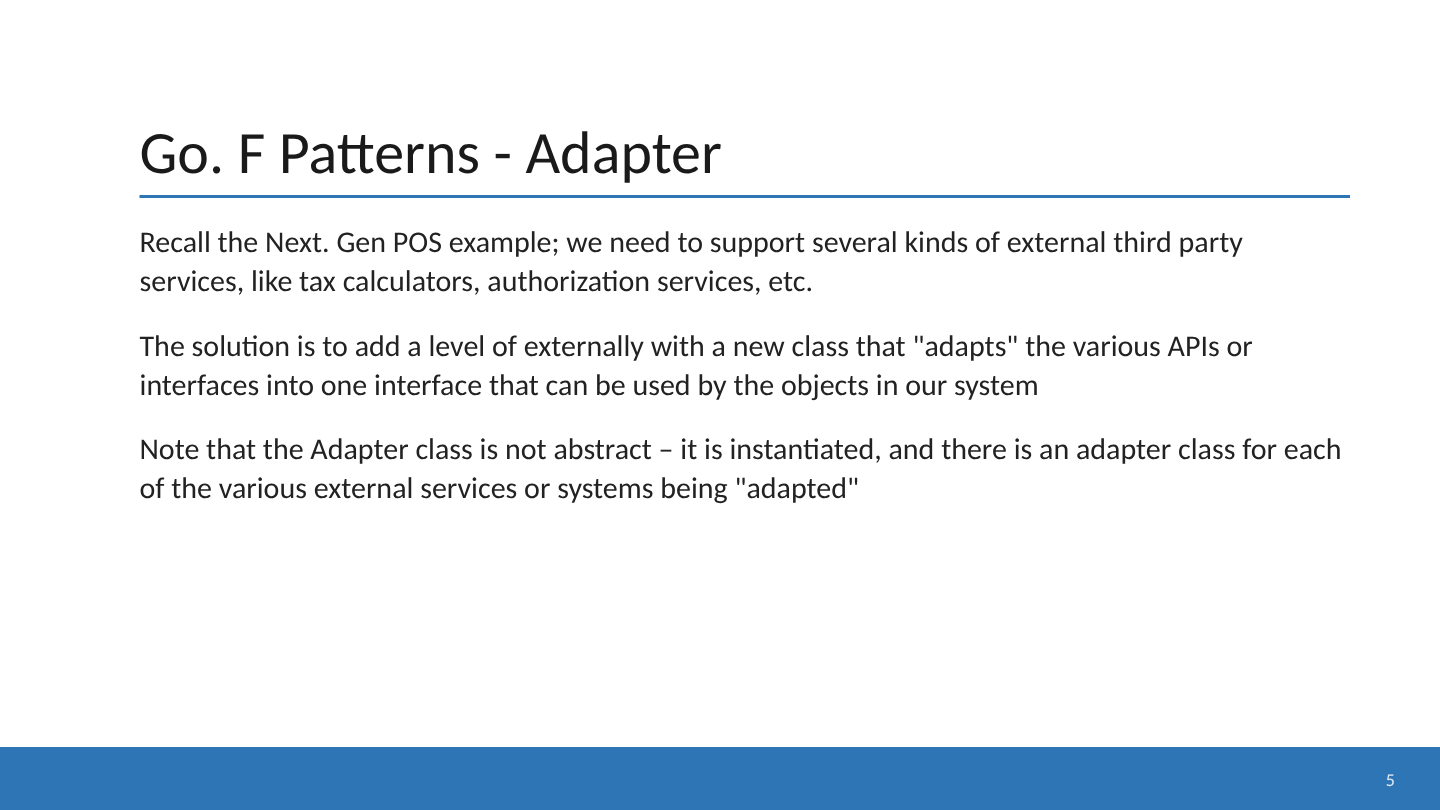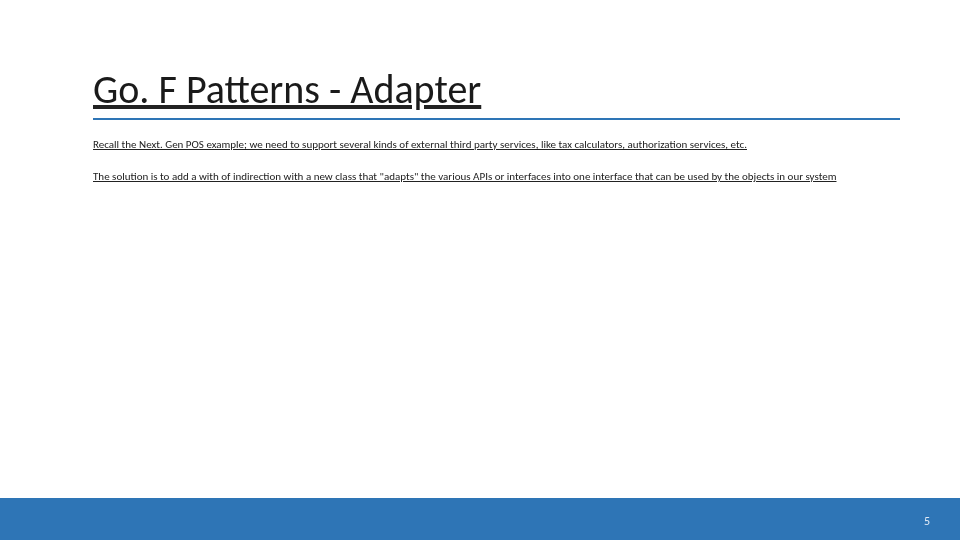--- a/index.html
+++ b/index.html
@@ -16,39 +16,38 @@
   .slide {
     box-sizing: border-box;
     width: 960px;
     height: 540px;
     position: relative;
   }
   .content {
     position: absolute;
     left: 93px;
     right: 60px;
-    top: 68px;
-    text-decoration: underline;
+    top: 80px;
   }
   h1.title {
     font-size: 40px;
     font-weight: 400;
     letter-spacing: 0px;
     margin: 0 0 6px 0;
     color: #1a1a1a;
     line-height: 1.1;
   }
   .underline {
     height: 2px;
     background: #2E75B6;
     width: 100%;
     margin-bottom: 18px;
   }
   p.body {
-    font-size: 11px;
+    font-size: 20px;
     line-height: 1.28;
     margin: 0 0 18px 0;
     color: #222222;
     font-weight: 400;
   }
   .footer-bar {
     position: absolute;
     left: 0;
     bottom: 0;
     width: 100%;
@@ -64,17 +63,18 @@
   }
 </style>
 </head>
 <body>
 
 <div class="slide">
   <div class="content">
     <h1 class="title">Go. F Patterns - Adapter</h1>
     <div class="underline"></div>
     <p class="body">Recall the Next. Gen POS example; we need to support several kinds of external third party services, like tax calculators, authorization services, etc.</p>
-    <p class="body">The solution is to add a with of indirection with a new class that "adapts" the various APIs or interfaces into one interface that can be used by the objects in our system</p>
+    <p class="body">The solution is to add a level of externally with a new class that "adapts" the various APIs or interfaces into one interface that can be used by the objects in our system</p>
+    <p class="body">Note that the Adapter class is not abstract – it is instantiated, and there is an adapter class for each of the various external services or systems being "adapted"</p>
   </div>
   <div class="footer-bar"></div>
   <div class="page-number">5</div>
 </div>
 
 </body></html>

